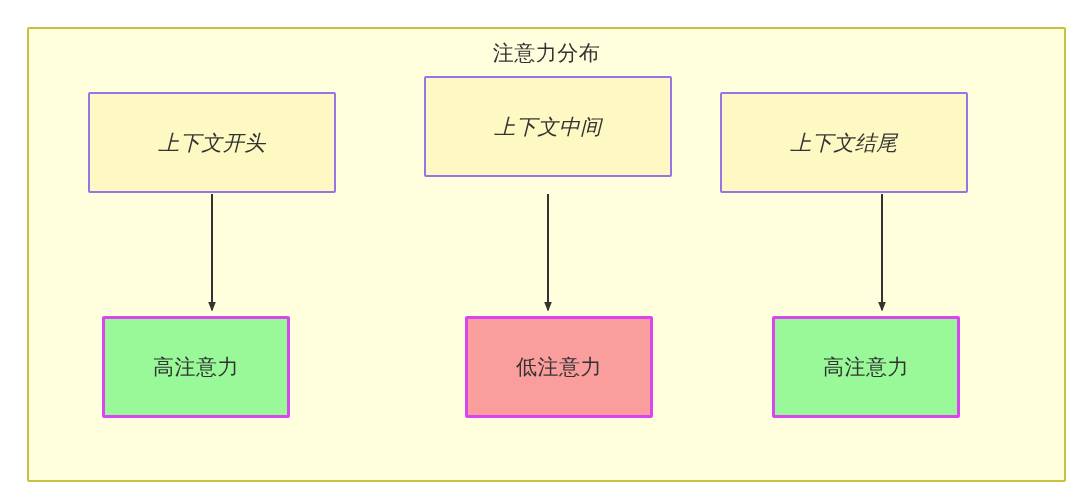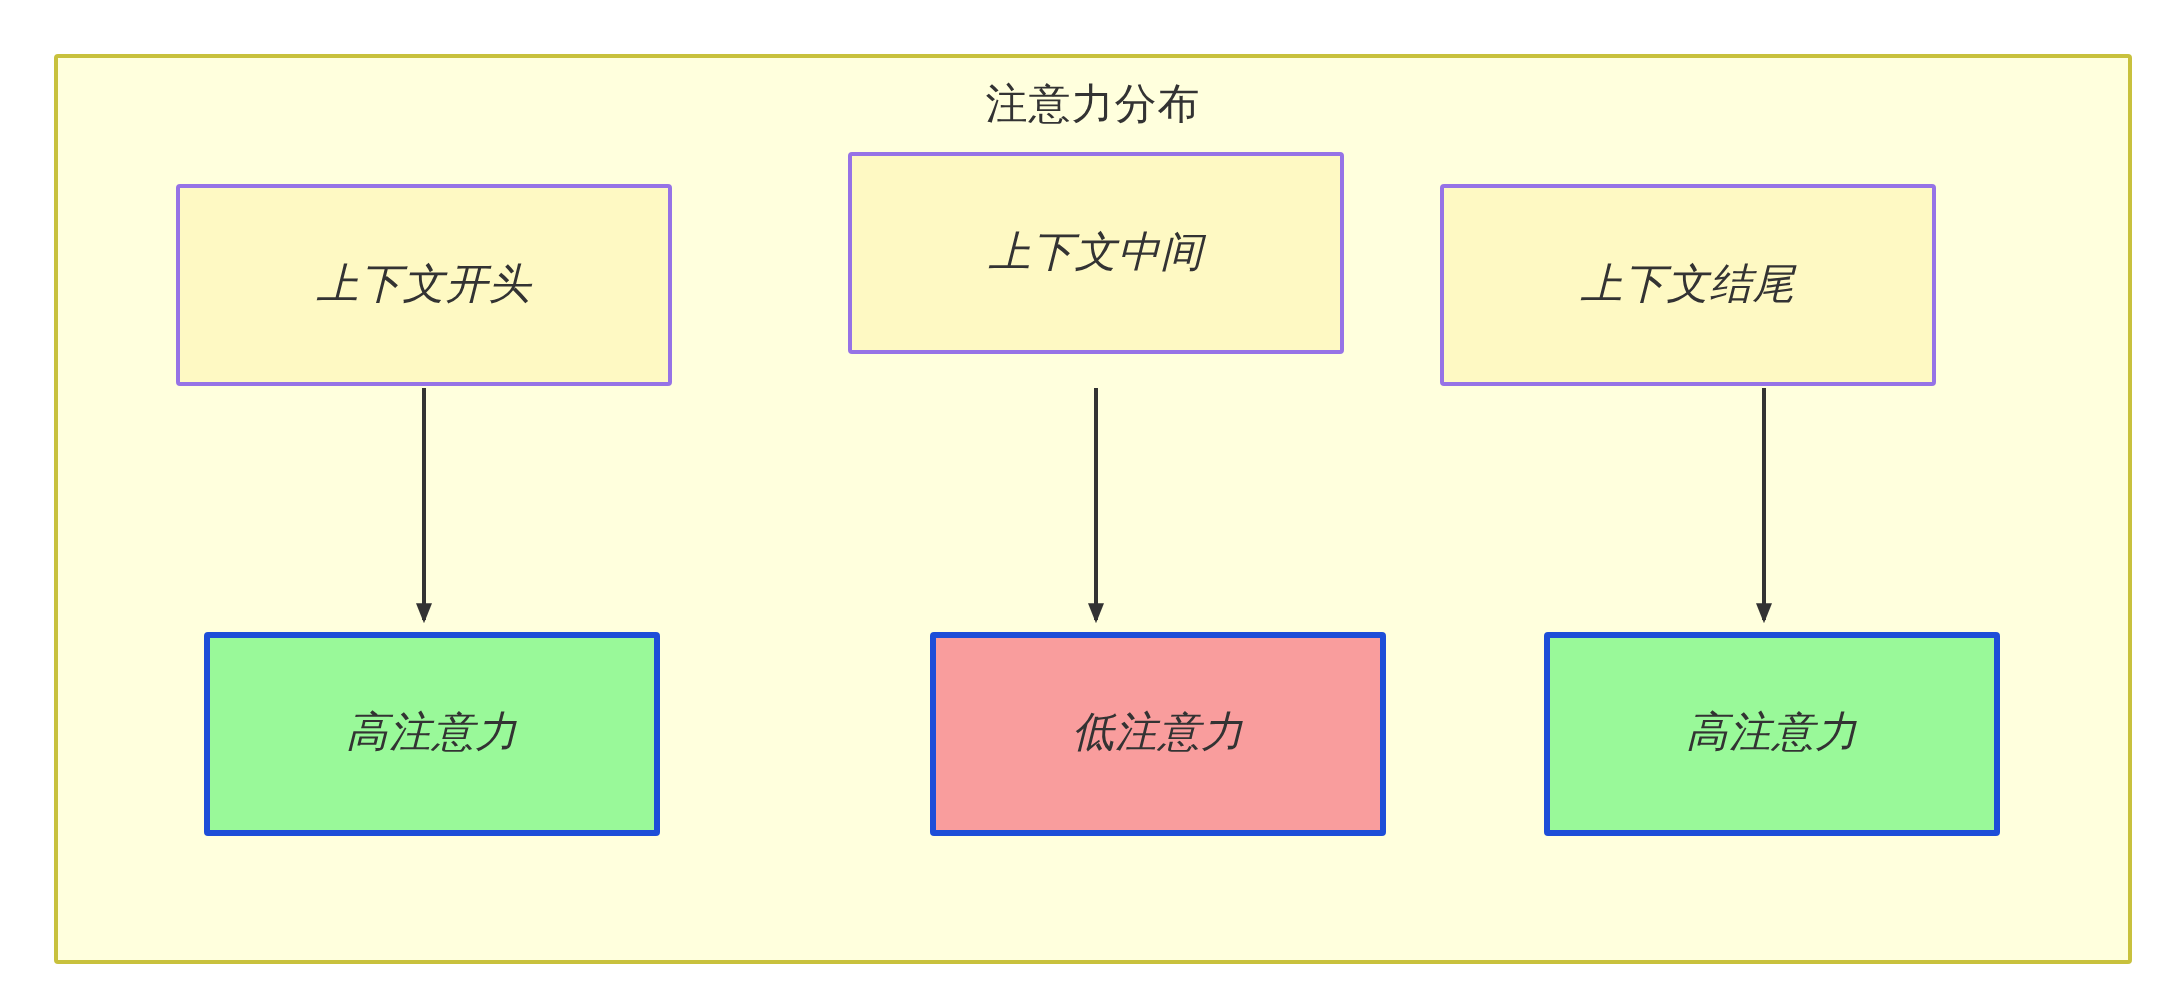--- a/index.html
+++ b/index.html
@@ -56,25 +56,24 @@
   }
   .node.ctx {
     background: #fef9c3;
     border: 2px solid #9673e6;
     border-radius: 2px;
     width: 248px;
     height: 101px;
     font-style: italic;
   }
   .node.attn {
-    border: 3px solid #1d4ed8;
+    border: 3px solid #d946ef;
     border-radius: 2px;
-    width: 228px;
+    width: 188px;
     height: 102px;
-    font-style: italic;
   }
   .node.attn.high {
     background: #99f999;
   }
   .node.attn.low {
     background: #f99d9d;
   }
   
   #ctx-start  { left: 88px;  top: 92px; }
   #ctx-middle { left: 424px; top: 76px; }

